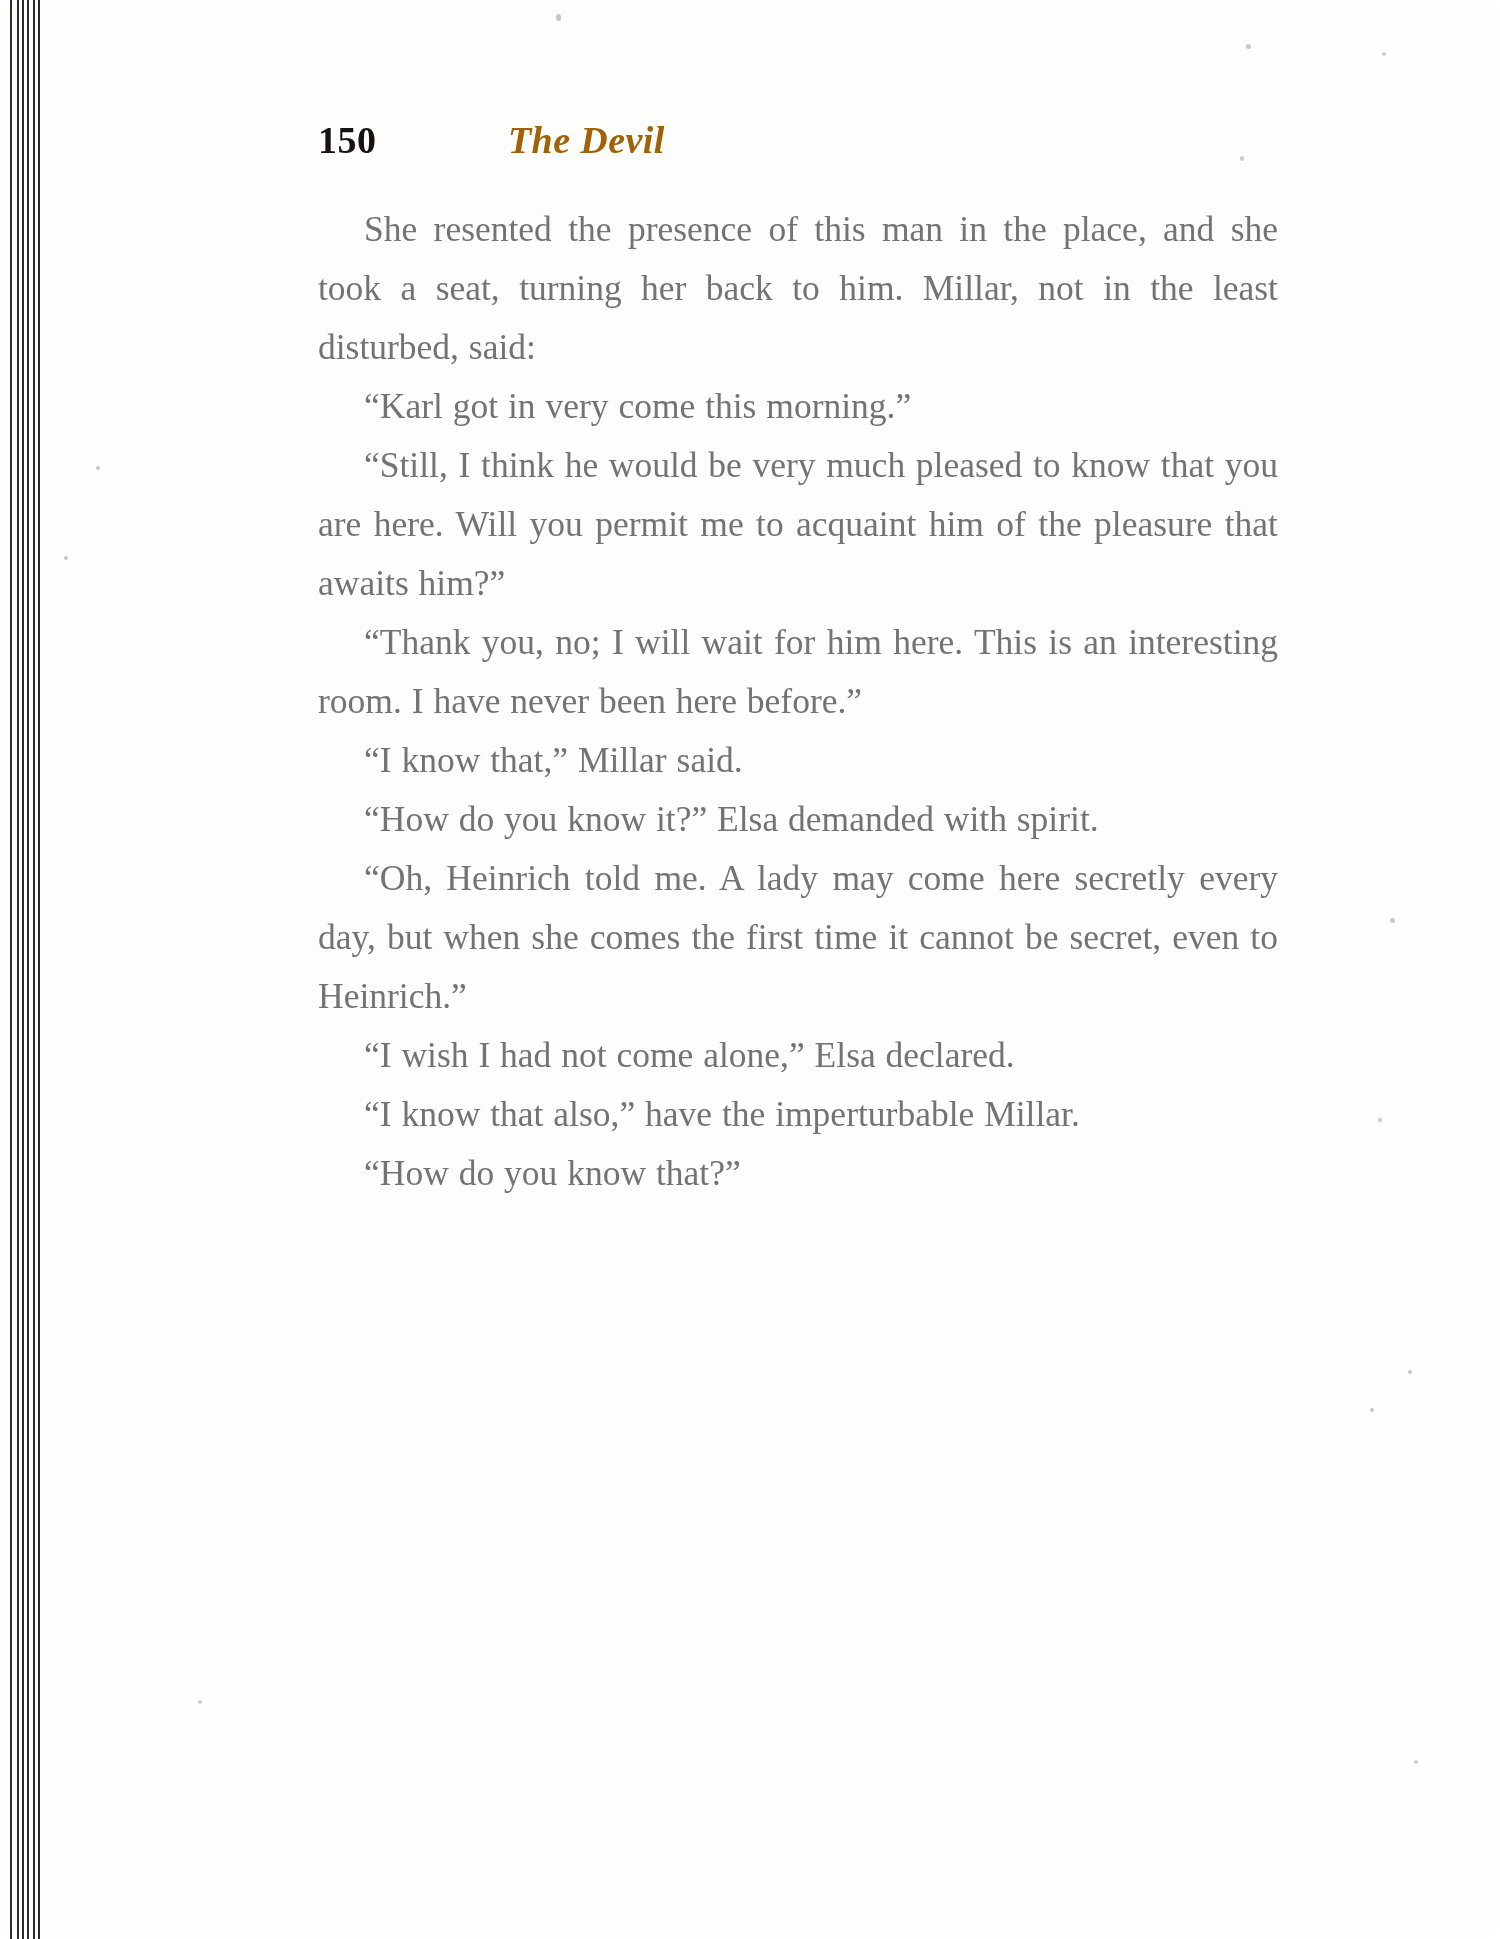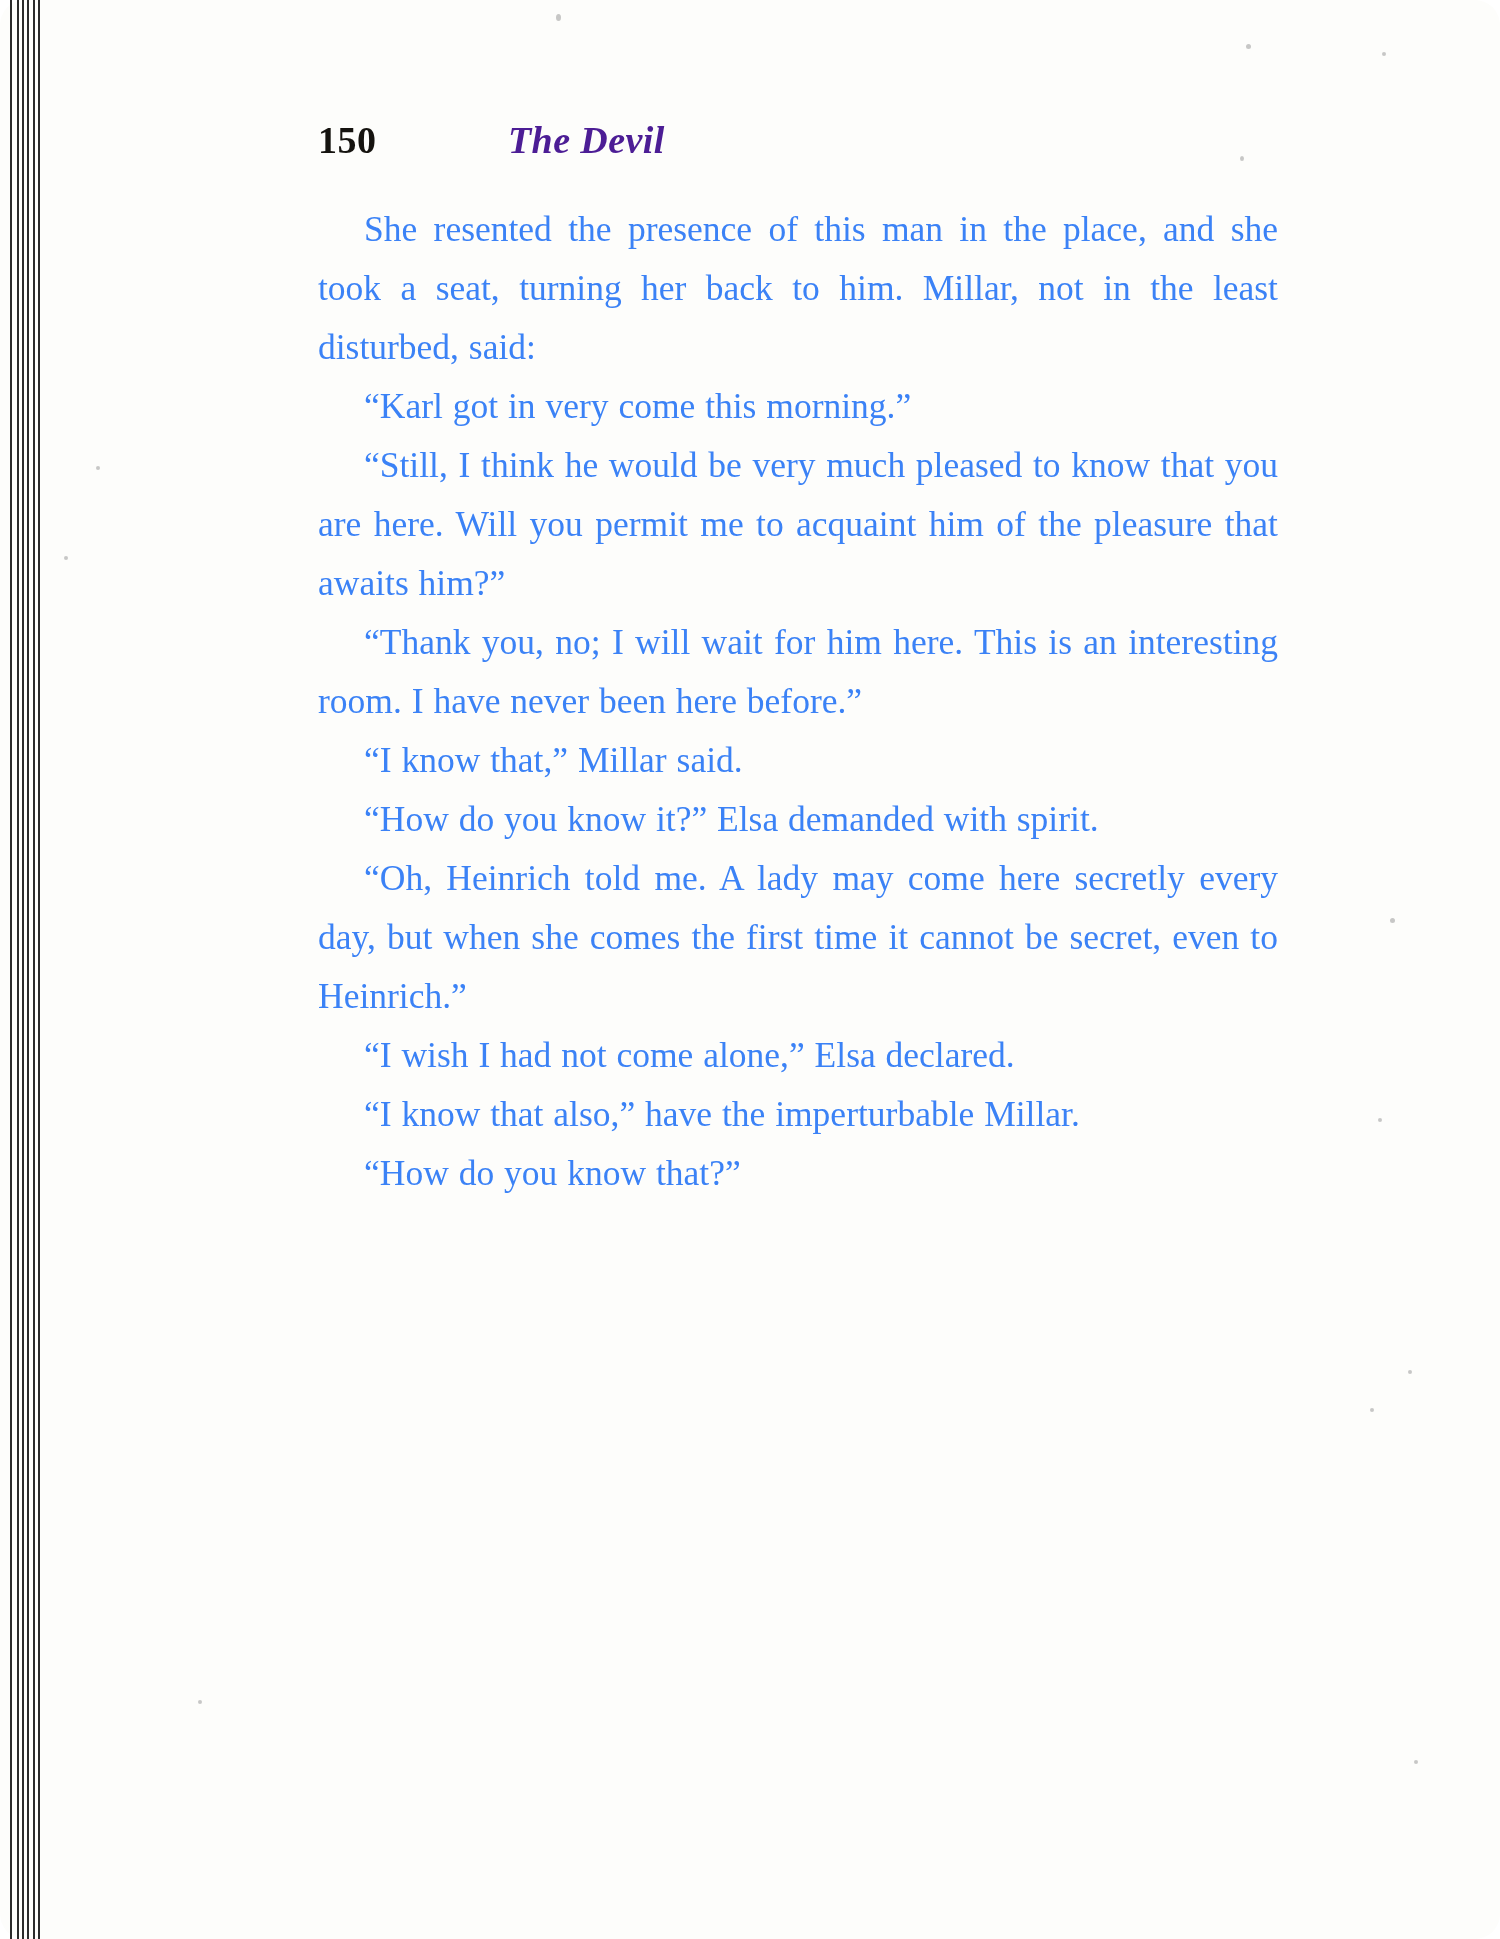--- a/index.html
+++ b/index.html
@@ -73,34 +73,34 @@
     font-size: 38px;
     letter-spacing: .5px;
     color: #15130f;
     width: 190px;
   }
   .running-title {
     font-family: "Liberation Serif", serif;
     font-style: italic;
     font-weight: bold;
     font-size: 38px;
-    color: #4c1d95;
+    color: #a16207;
     letter-spacing: .4px;
   }
 
   .body-text {
     margin-top: 18px;
   }
   .para {
     font-size: 35.5px;
     line-height: 59px;
     text-align: justify;
     text-indent: 46px;
     margin: 0;
-    color: #3b82f6;
+    color: #737373;
     word-spacing: 1px;
     -webkit-hyphens: none;
     hyphens: none;
   }
   .para.last-line-left {
     text-align-last: left;
   }
 </style>
 </head>
 <body>

